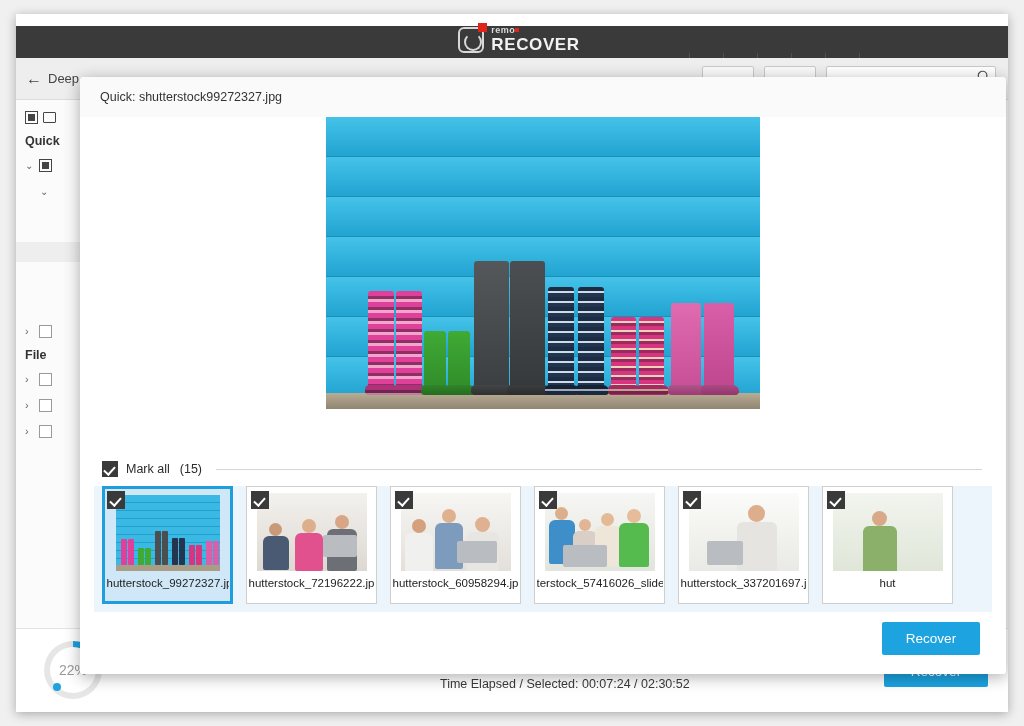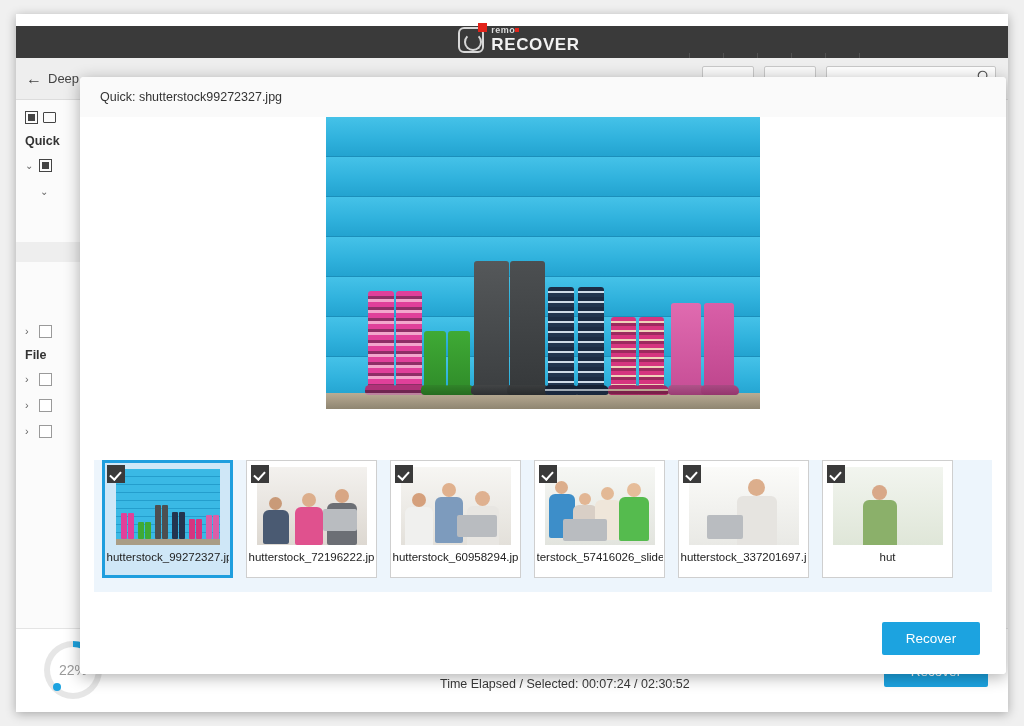--- a/index.html
+++ b/index.html
@@ -503,20 +503,26 @@
           <div class="boot" style="left: 222px; width: 26px; height: 108px; background: repeating-linear-gradient(rgb(28, 44, 68) 0px, rgb(28, 44, 68) 4px, rgb(207, 219, 232) 4px, rgb(207, 219, 232) 6px, rgb(34, 53, 79) 6px, rgb(34, 53, 79) 10px);"></div>
           <div class="boot" style="left: 252px; width: 26px; height: 108px; background: repeating-linear-gradient(rgb(28, 44, 68) 0px, rgb(28, 44, 68) 4px, rgb(207, 219, 232) 4px, rgb(207, 219, 232) 6px, rgb(34, 53, 79) 6px, rgb(34, 53, 79) 10px);"></div>
           <div class="boot" style="left: 285px; width: 25px; height: 78px; background: repeating-linear-gradient(rgb(214, 53, 127) 0px, rgb(214, 53, 127) 4px, rgb(240, 210, 186) 4px, rgb(240, 210, 186) 6px, rgb(156, 42, 94) 6px, rgb(156, 42, 94) 9px);"></div>
           <div class="boot" style="left: 313px; width: 25px; height: 78px; background: repeating-linear-gradient(rgb(214, 53, 127) 0px, rgb(214, 53, 127) 4px, rgb(240, 210, 186) 4px, rgb(240, 210, 186) 6px, rgb(156, 42, 94) 6px, rgb(156, 42, 94) 9px);"></div>
           <div class="boot" style="left: 345px; width: 30px; height: 92px; background: linear-gradient(rgb(224, 107, 176), rgb(198, 77, 149));"></div>
           <div class="boot" style="left: 378px; width: 30px; height: 92px; background: linear-gradient(rgb(217, 95, 168), rgb(189, 69, 140));"></div>
         </div>
     </div>
 
     <div id="strip-wrap">
+      <div id="markall-row">
+        <span class="chk"></span>
+        <span class="label">Mark all</span>
+        <span class="count">(15)</span>
+        <span class="rule"></span>
+      </div>
 
       <div id="thumbs">
           <div class="thumb selected">
             <div class="pic">
               <div class="mini-boots">
                 <div style="position: absolute; bottom: 6px; left: 5px; width: 6px; height: 26px; background: rgb(224, 64, 154); border-radius: 1px;"></div>
                 <div style="position: absolute; bottom: 6px; left: 12px; width: 6px; height: 26px; background: rgb(224, 64, 154); border-radius: 1px;"></div>
                 <div style="position: absolute; bottom: 6px; left: 22px; width: 6px; height: 17px; background: rgb(63, 170, 53); border-radius: 1px;"></div>
                 <div style="position: absolute; bottom: 6px; left: 29px; width: 6px; height: 17px; background: rgb(63, 170, 53); border-radius: 1px;"></div>
                 <div style="position: absolute; bottom: 6px; left: 39px; width: 6px; height: 34px; background: rgb(76, 79, 81); border-radius: 1px;"></div>

